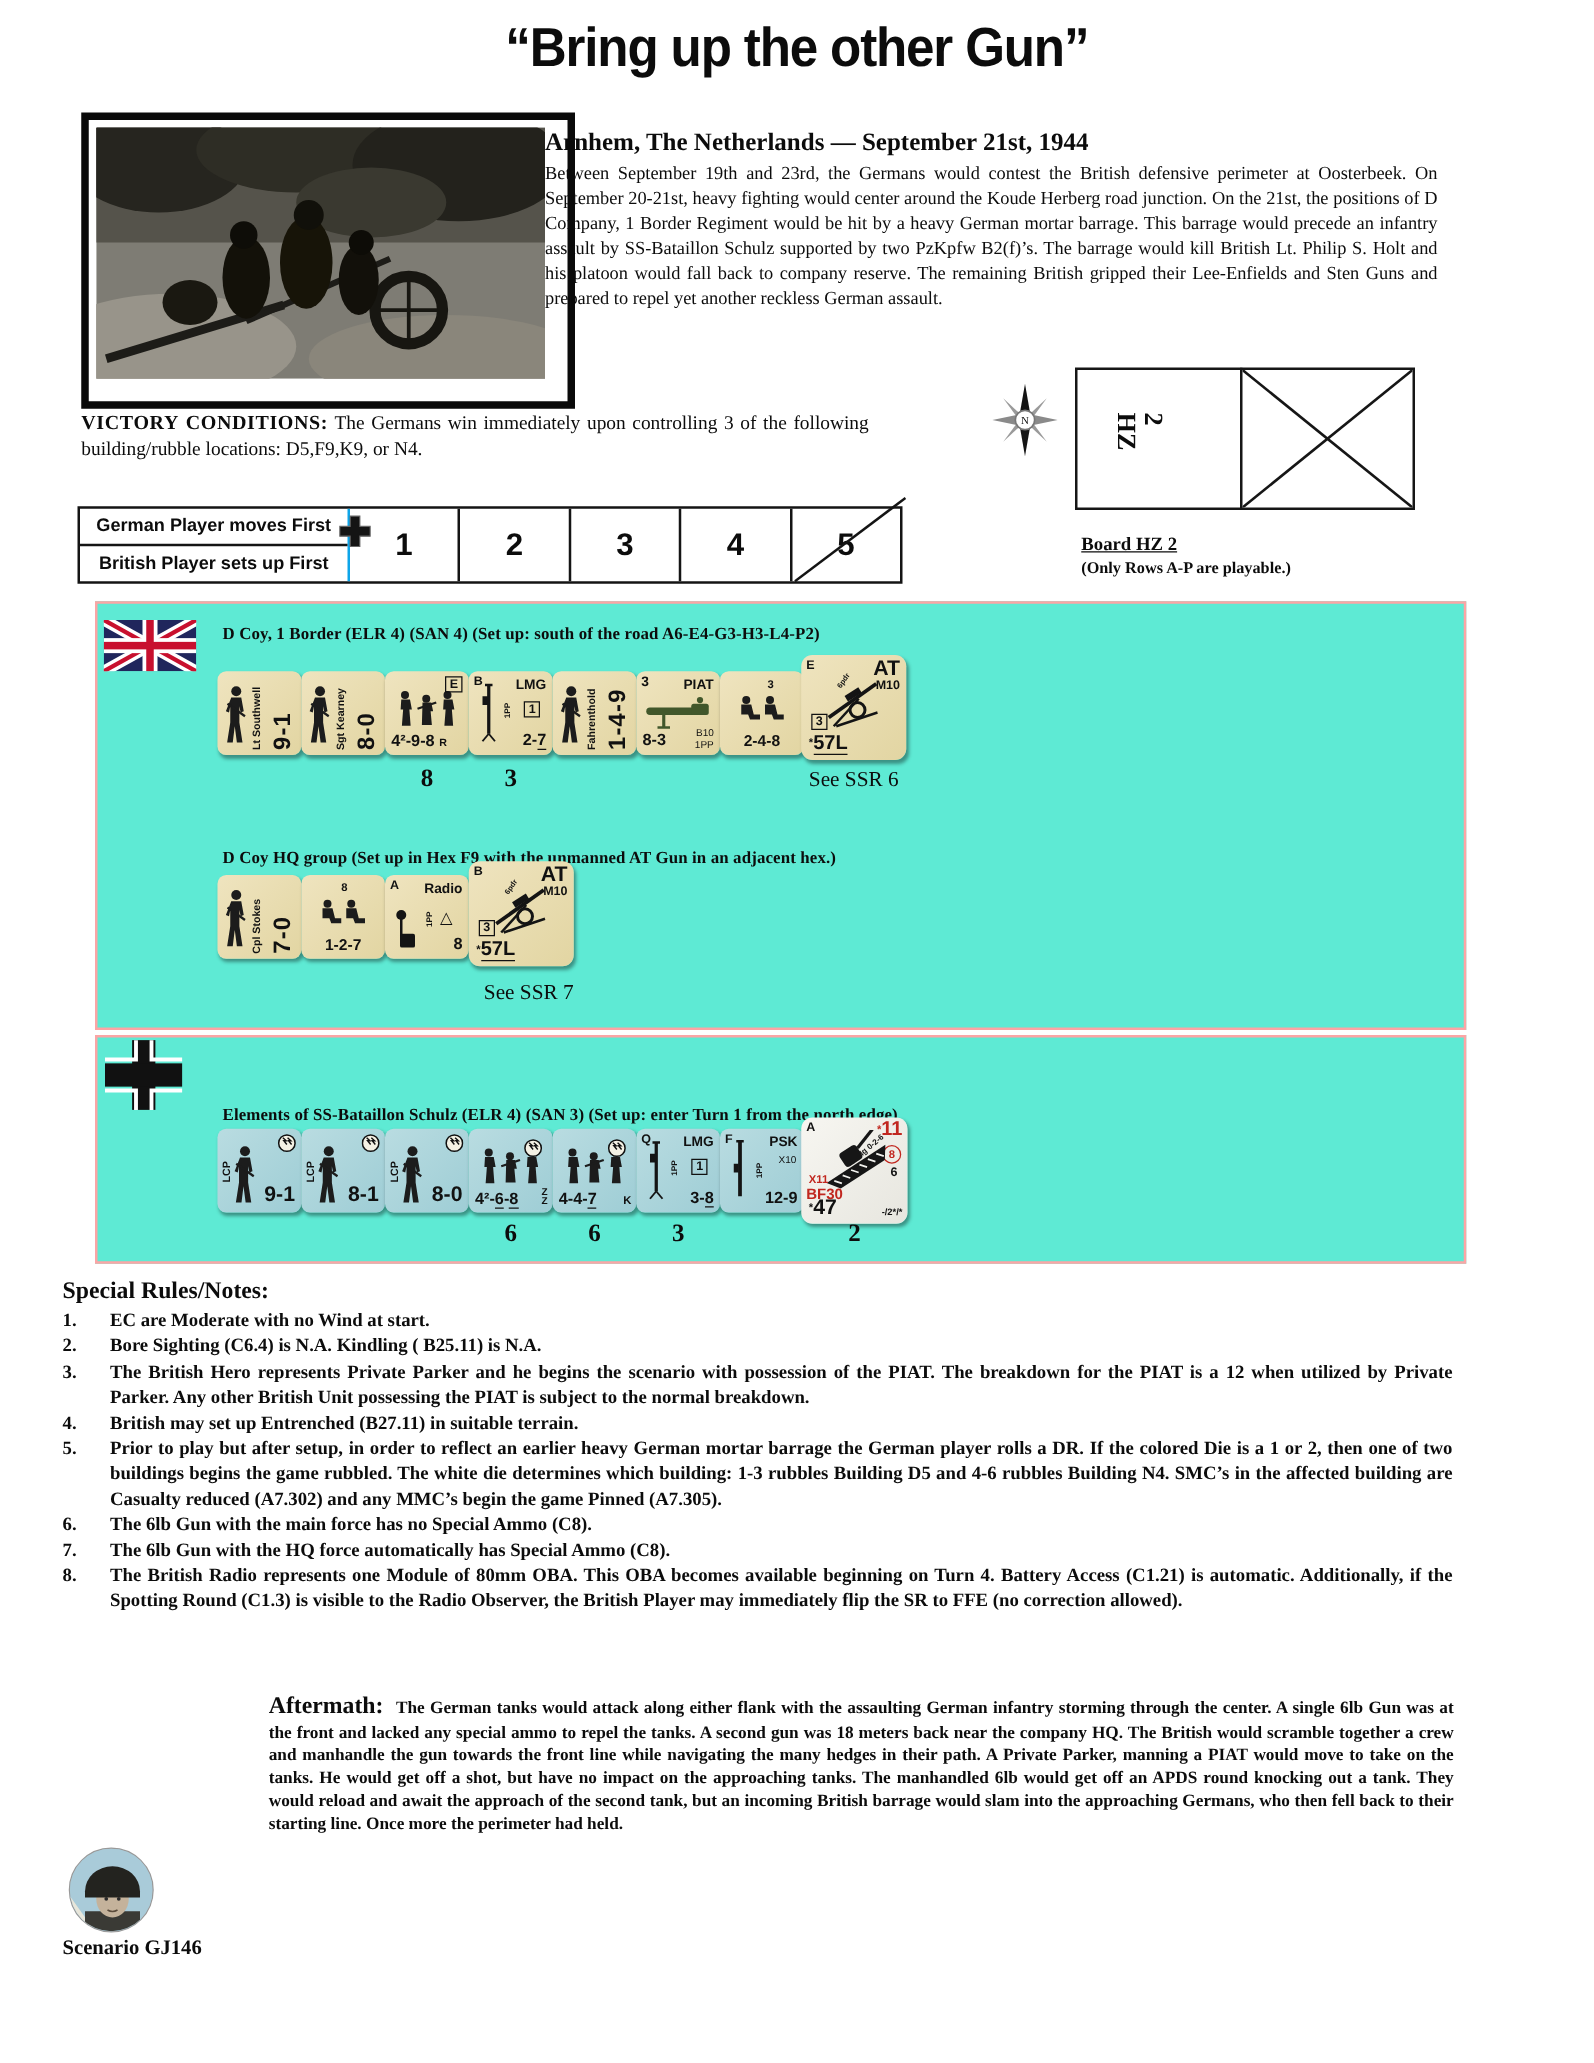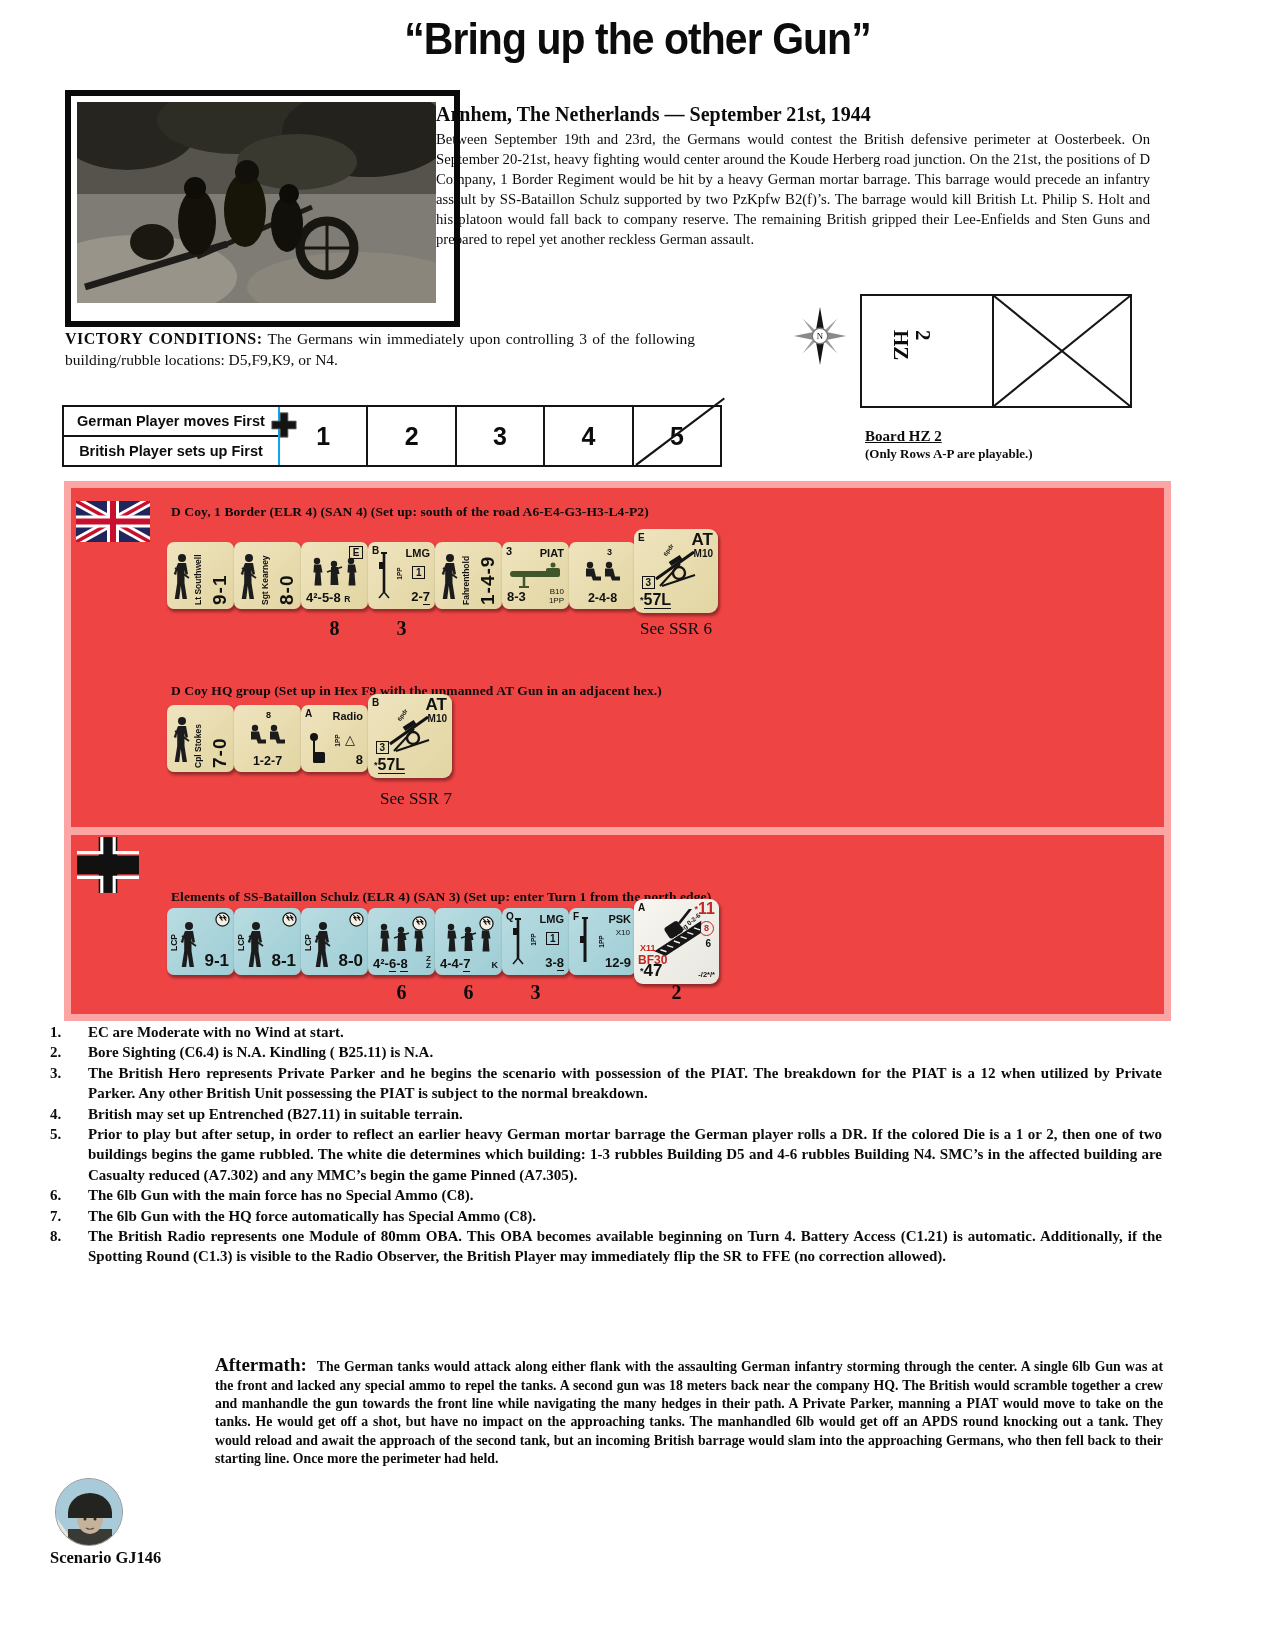--- a/index.html
+++ b/index.html
@@ -46,21 +46,21 @@
   .track-label:first-child { border-bottom:2px solid #141414; }
   .track-cells { flex:1; display:flex; }
   .track-cell { flex:1; border-right:2px solid #141414; position:relative;
                 display:flex; align-items:center; justify-content:center;
                 font-family:"Liberation Sans", sans-serif; font-weight:bold; font-size:25px; }
   .track-cell:last-child { border-right:none; }
   .cell-cross { position:absolute; left:-9px; top:5px; width:26px; height:26px; }
   .cell-slash { position:absolute; left:0; top:0; width:100%; height:100%; overflow:visible; }
 
   
-  .force-box { position:absolute; left:64px; width:1093px; border:7px solid #fca5a5; background:#ef4444; }
+  .force-box { position:absolute; left:76px; width:1093px; border:2px solid #fca5a5; background:#5eead4; }
   .force-box.brit-box { top:481px; height:339px; }
   .force-box.ger-box  { top:828px; height:179px; }
   .force-header { position:absolute; left:100px; font-weight:bold; font-size:13.5px; letter-spacing:.1px; }
   .flag { position:absolute; left:5px; top:13px; width:74px; height:41px; }
   .gcross-big { position:absolute; left:6px; top:2px; width:62px; height:56px; }
 
   
   .counter { position:absolute; width:67px; height:67px; border-radius:7px;
              box-shadow:1.5px 2.5px 3px rgba(0,0,0,.38);
              font-family:"Liberation Sans", sans-serif; color:#111; }
@@ -333,21 +333,21 @@
           <use href="#sol1"></use>
         </svg>
       <div class="ldr-name vtx">Sgt Kearney</div>
       <div class="ldr-val vtx">8-0</div>
     </div>
     <div class="counter brit" style="left:230px;top:54px">
       <svg class="sq-figs">
           <use href="#sol3"></use>
         </svg>
       <div class="boxn ebox">E</div>
-      <div class="sq-val"><span>4²-5-8</span> <span class="sq-suffix">R</span></div>
+      <div class="sq-val"><span>4²-9-8</span> <span class="sq-suffix">R</span></div>
     </div>
     <div class="counter brit" style="left:297px;top:54px">
       <div class="cnr">B</div>
       <svg style="position:absolute;left:8px;top:8px;width:16px;height:50px">
           <use href="#brenw"></use>
         </svg>
       <div class="wpn-label">LMG</div>
       <div class="ppv" style="right:30px;top:28px">1PP</div>
       <div class="boxn" style="right:10px;top:24px">1</div>
       <div class="wpn-val"><span>2-</span><span class="ul">7</span></div>
@@ -529,20 +529,21 @@
       <div class="tk-mg">-/2*/*</div>
     </div>
 
     <div class="count-num" style="left:297px;top:146px;width:67px">6</div>
     <div class="count-num" style="left:364px;top:146px;width:67px">6</div>
     <div class="count-num" style="left:431px;top:146px;width:67px">3</div>
     <div class="count-num" style="left:563px;top:146px;width:85px">2</div>
   </div>
 
   <div class="rules">
+    <div class="rules-head">Special Rules/Notes:</div>
     <div class="rule">
         <div class="rule-num">1.</div>
         <div class="rule-text">EC are Moderate with no Wind at start.</div>
       </div>
     <div class="rule">
         <div class="rule-num">2.</div>
         <div class="rule-text">Bore Sighting (C6.4) is N.A. Kindling ( B25.11) is N.A.</div>
       </div>
     <div class="rule">
         <div class="rule-num">3.</div>

